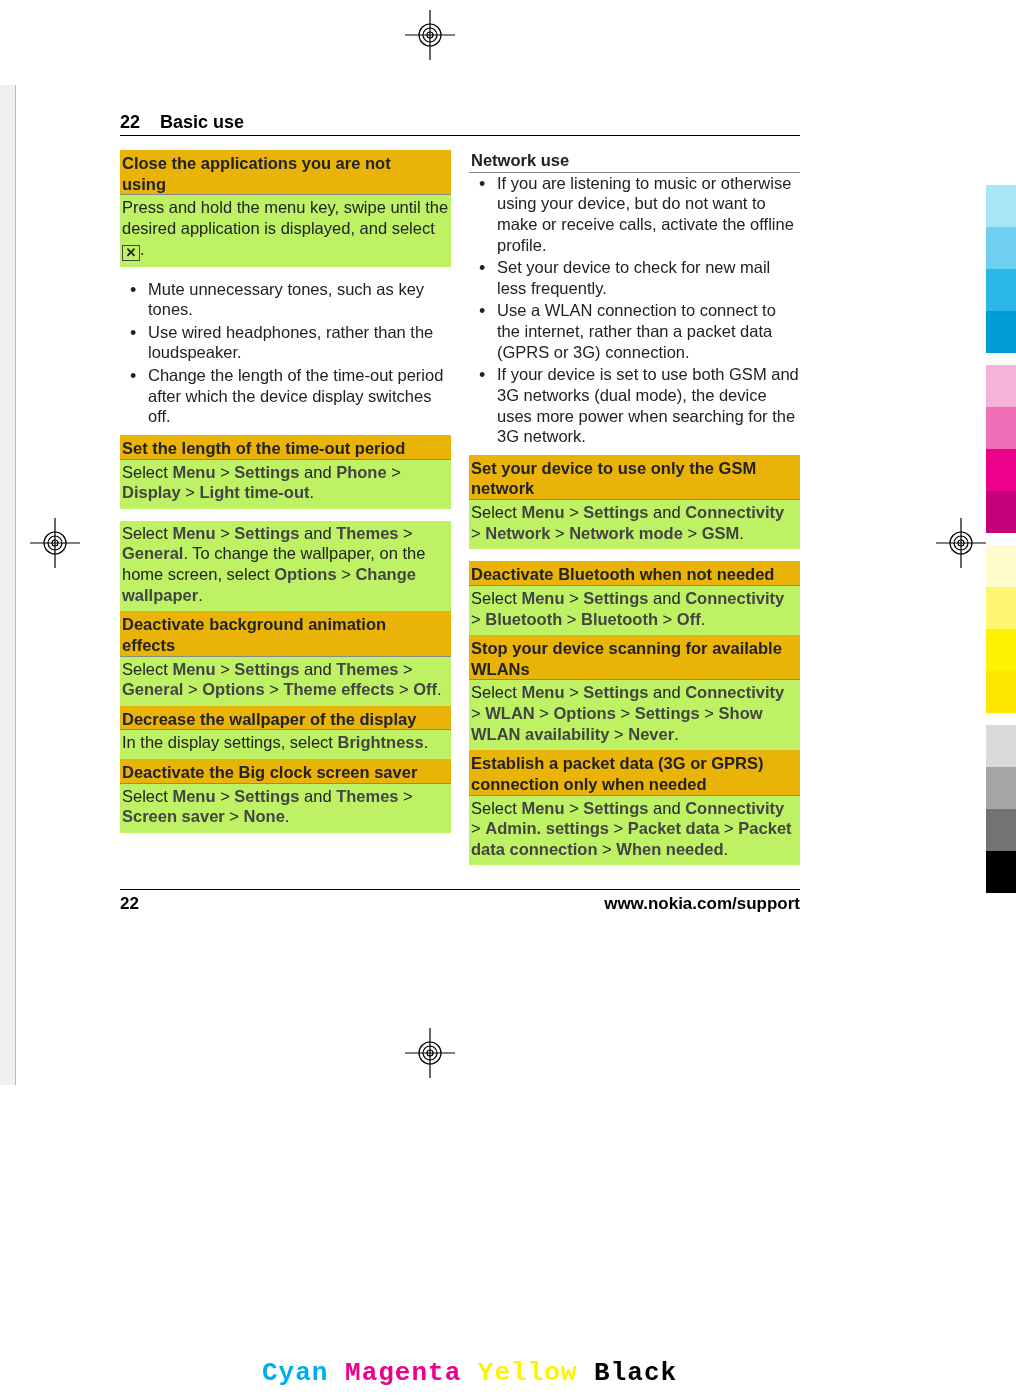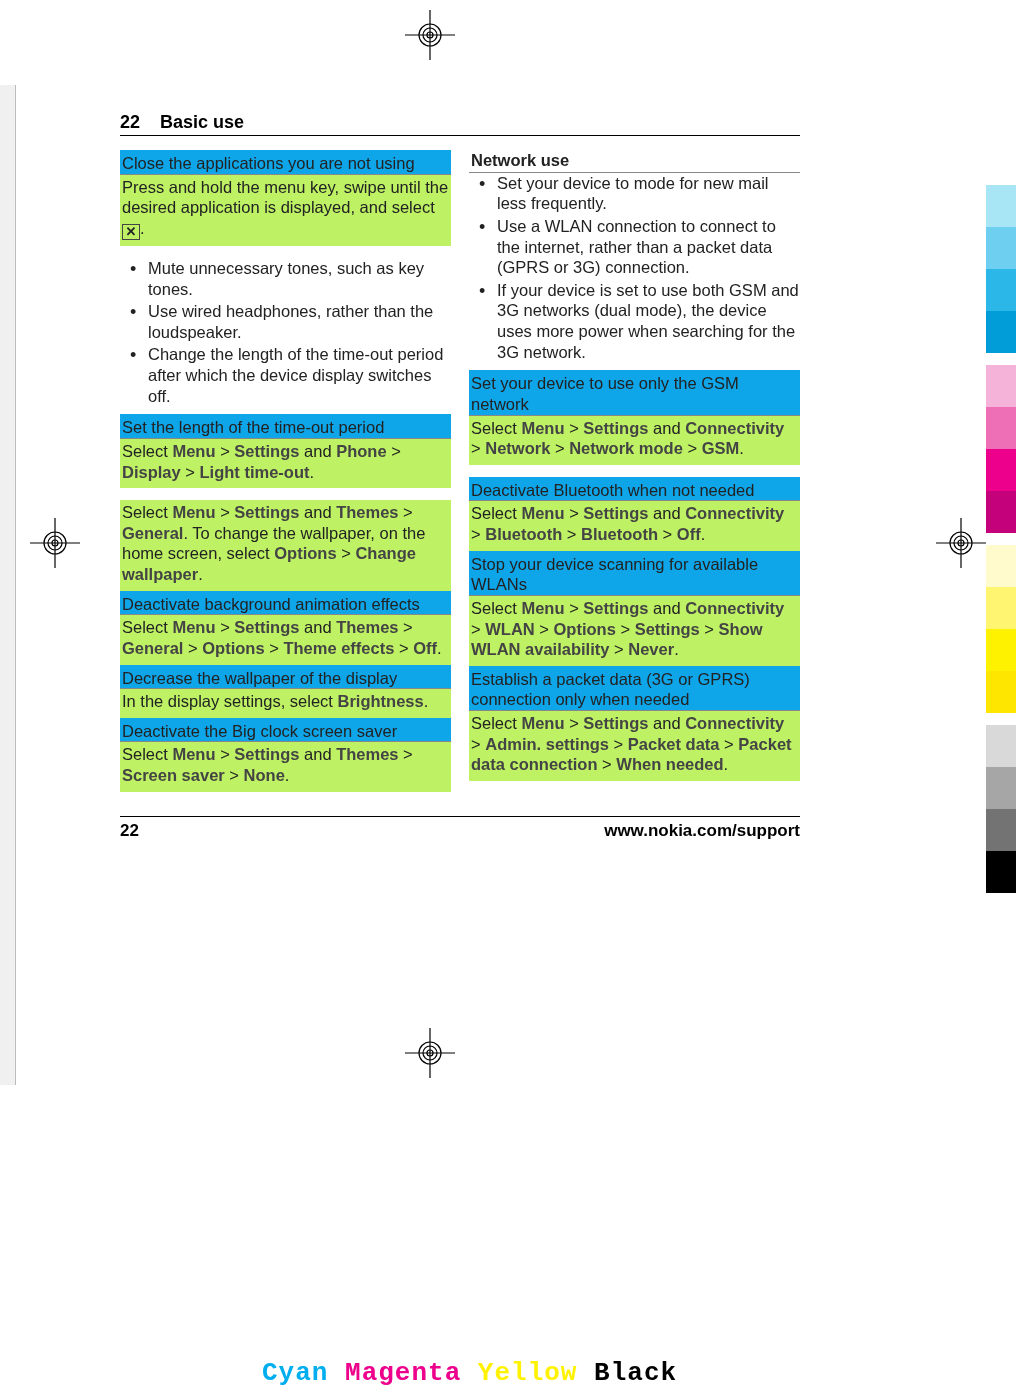--- a/index.html
+++ b/index.html
@@ -46,22 +46,22 @@
   .pn-top { font-weight: bold; font-size: 18px; }
   .sect { font-weight: bold; font-size: 18px; }
 
   .cols {
     display: flex;
     gap: 18px;
   }
   .col { width: 331px; font-size: 16.5px; line-height: 1.25; color: #222; }
 
   .block-hd {
-    background: #0ea5e9;
-    font-weight: normal;
+    background: #eab308;
+    font-weight: bold;
     padding: 3px 16px 0 2px;
     border-bottom: 1.5px solid #888;
   }
   .block-body { background: #bef264; padding: 2px 2px 6px 2px; }
   .spacer { height: 12px; }
   .sub-hd {
     font-weight: bold;
     border-bottom: 1.5px solid #888;
     padding: 0 2px 1px 2px;
   }
@@ -227,21 +227,22 @@
 
       <div class="block-hd">Deactivate the Big clock screen saver</div>
       <div class="block-body">
         <span>Select </span><b class="k">Menu</b><span> &gt; </span><b class="k">Settings</b><span> and </span><b class="k">Themes</b><span> &gt; </span><b class="k">Screen saver</b><span> &gt; </span><b class="k">None</b><span>.</span>
       </div>
     </div>
 
     <div class="col">
       <div class="sub-hd">Network use</div>
       <ul class="b">
-        <li>Set your device to mode for new mail less frequently.</li>
+        <li>If you are listening to music or otherwise using your device, but do not want to make or receive calls, activate the offline profile.</li>
+        <li>Set your device to check for new mail less frequently.</li>
         <li>Use a WLAN connection to connect to the internet, rather than a packet data (GPRS or 3G) connection.</li>
         <li>If your device is set to use both GSM and 3G networks (dual mode), the device uses more power when searching for the 3G network.</li>
       </ul>
 
       <div class="spacer" style="height:6px"></div>
       <div class="block-hd">Set your device to use only the GSM network</div>
       <div class="block-body">
         <span>Select </span><b class="k">Menu</b><span> &gt; </span><b class="k">Settings</b><span> and </span><b class="k">Connectivity</b><span> &gt; </span><b class="k">Network</b><span> &gt; </span><b class="k">Network mode</b><span> &gt; </span><b class="k">GSM</b><span>.</span>
       </div>
 

